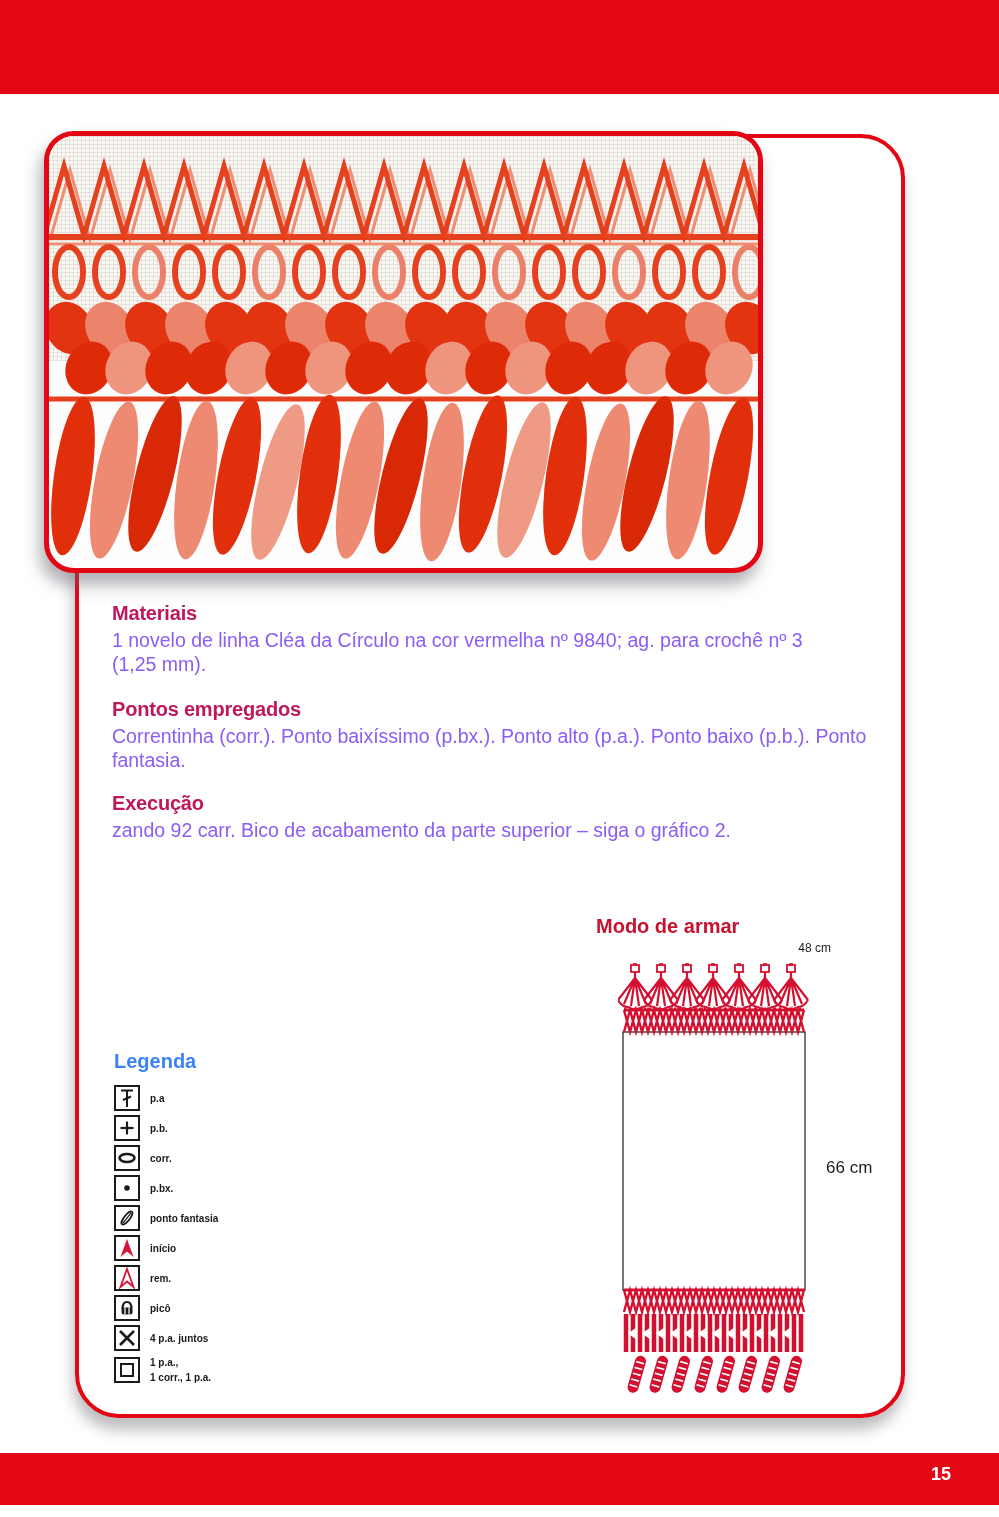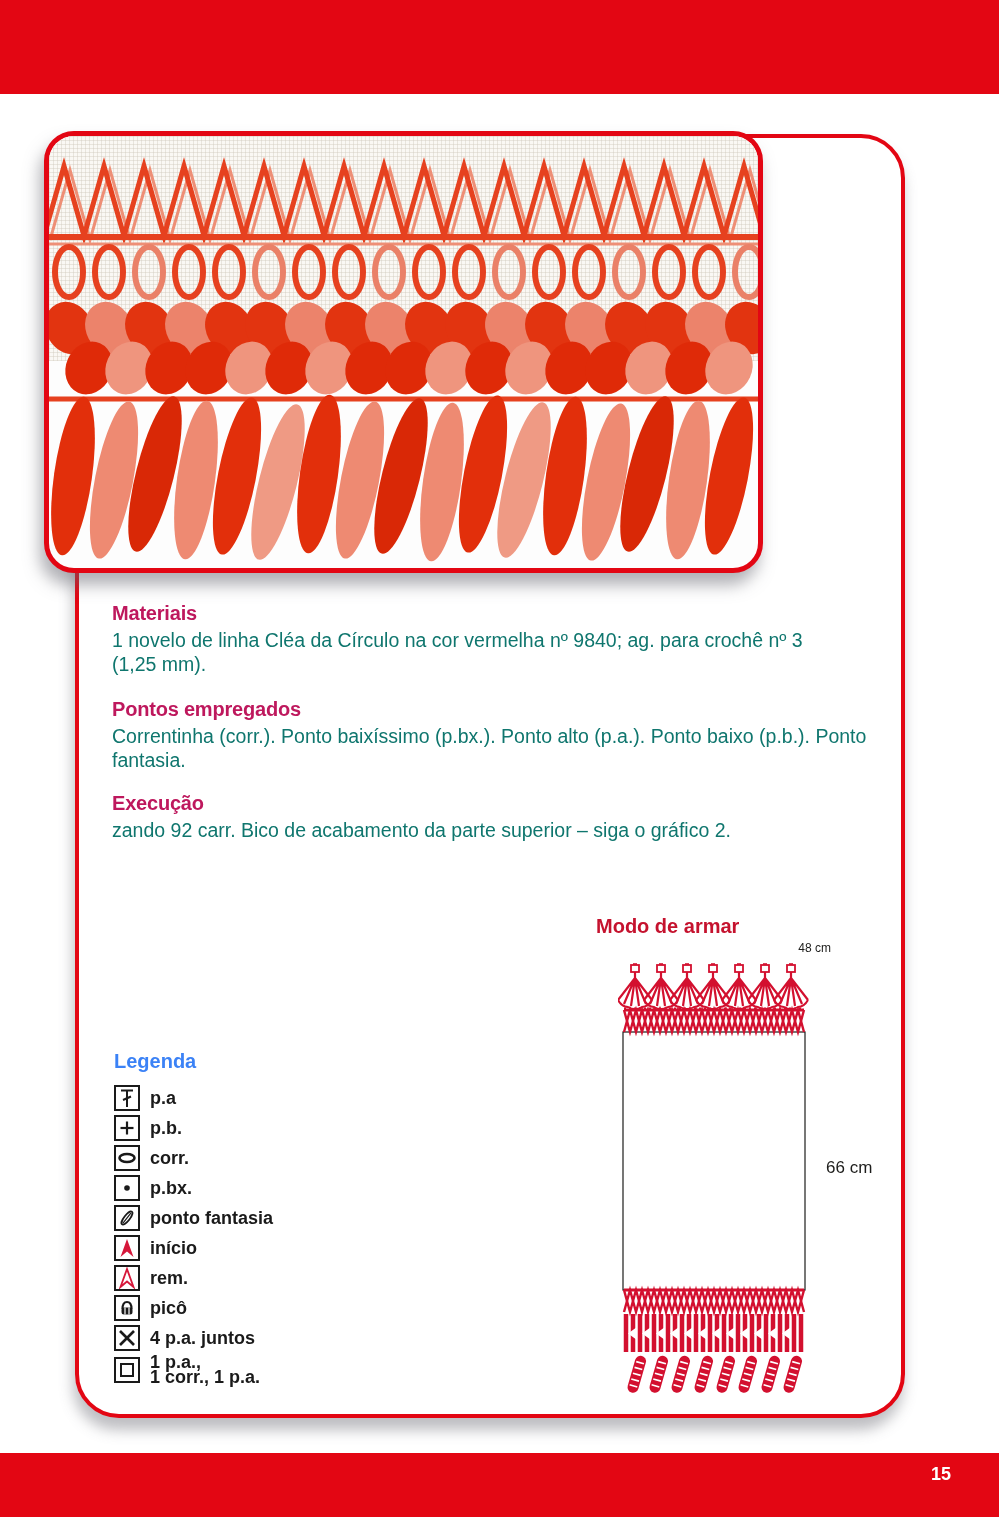--- a/index.html
+++ b/index.html
@@ -1,54 +1,54 @@
 <!DOCTYPE html>
 <html><head>
 <meta charset="utf-8">
 <style>
   html,body{margin:0;padding:0;background:#ffffff;}
   .page{position:relative;width:999px;height:1517px;background:#ffffff;overflow:hidden;
         font-family:"Liberation Sans", sans-serif;color:#1d1d1b;}
   
   .top-bar{position:absolute;left:0;top:0;width:999px;height:94px;background:#e30613;}
-  .bottom-bar{position:absolute;left:0;top:1453px;width:999px;height:64px;background:#e30613;}
+  .bottom-bar{position:absolute;left:0;top:1453px;width:999px;height:52px;background:#e30613;}
   .page-number{position:absolute;right:48px;top:11px;color:#ffffff;font-size:18px;font-weight:bold;}
   
   .card{position:absolute;left:75px;top:134px;width:830px;height:1284px;box-sizing:border-box;
         background:#ffffff;border:4px solid #e30613;border-radius:44px;
         box-shadow:-2px 12px 14px rgba(110,110,120,.45);}
   
   .photo{position:absolute;left:44px;top:131px;width:719px;height:442px;box-sizing:border-box;
          border:5px solid #e30613;border-radius:30px;overflow:hidden;background:#fdfdfd;
          box-shadow:-4px 12px 16px rgba(100,100,110,.5);}
   .linen{position:absolute;left:0;top:0;width:100%;height:225px;background-color:#faf8f4;
          background-image:repeating-linear-gradient(0deg, rgba(203,196,183,.38) 0 1px, transparent 1px 4px),
                           repeating-linear-gradient(90deg, rgba(203,196,183,.38) 0 1px, transparent 1px 4px);}
   .photo svg{position:absolute;left:0;top:0;}
   
   .section{position:absolute;left:112px;width:770px;}
   .section h2{margin:0 0 3px 0;font-size:20px;font-weight:bold;color:#be185d;letter-spacing:-0.2px;}
-  .section .line{font-size:19.5px;line-height:24px;white-space:nowrap;color:#0f766e;}
+  .section .line{font-size:19.5px;line-height:24px;white-space:nowrap;color:#8b5cf6;}
   #sec-materiais{top:602px;}
   #sec-pontos{top:698px;}
   #sec-execucao{top:792px;}
   
   .diagram-title{position:absolute;left:596px;top:915px;width:235px;
                  font-size:20px;font-weight:bold;color:#c5122e;}
   .diagram-width{position:absolute;left:596px;top:941px;width:235px;text-align:right;font-size:12px;color:#1d1d1b;}
   .diagram-svg{position:absolute;left:618px;top:962px;}
   .diagram-height{position:absolute;left:826px;top:1158px;font-size:17px;color:#1d1d1b;}
   
   .legend-title{position:absolute;left:114px;top:1050px;font-size:20px;font-weight:bold;color:#3b82f6;}
   .legend{position:absolute;left:114px;top:1085px;}
   .legend-row{display:flex;align-items:center;margin-bottom:4px;height:26px;}
   .legend-row.tall{height:30px;align-items:center;}
   .sym{width:26px;height:26px;box-sizing:border-box;border:2px solid #1a1a1a;background:#ffffff;
        display:flex;align-items:center;justify-content:center;flex:0 0 26px;}
-  .legend-label{margin-left:10px;font-size:18px;font-weight:bold;color:#1a1a1a;line-height:15px;}
+  .legend-label{margin-left:10px;font-size:10px;font-weight:bold;color:#1a1a1a;line-height:15px;}
 </style>
 </head>
 <body>
 
 <div class="page">
 
   <div class="top-bar"></div>
 
   <div class="card"></div>
 

